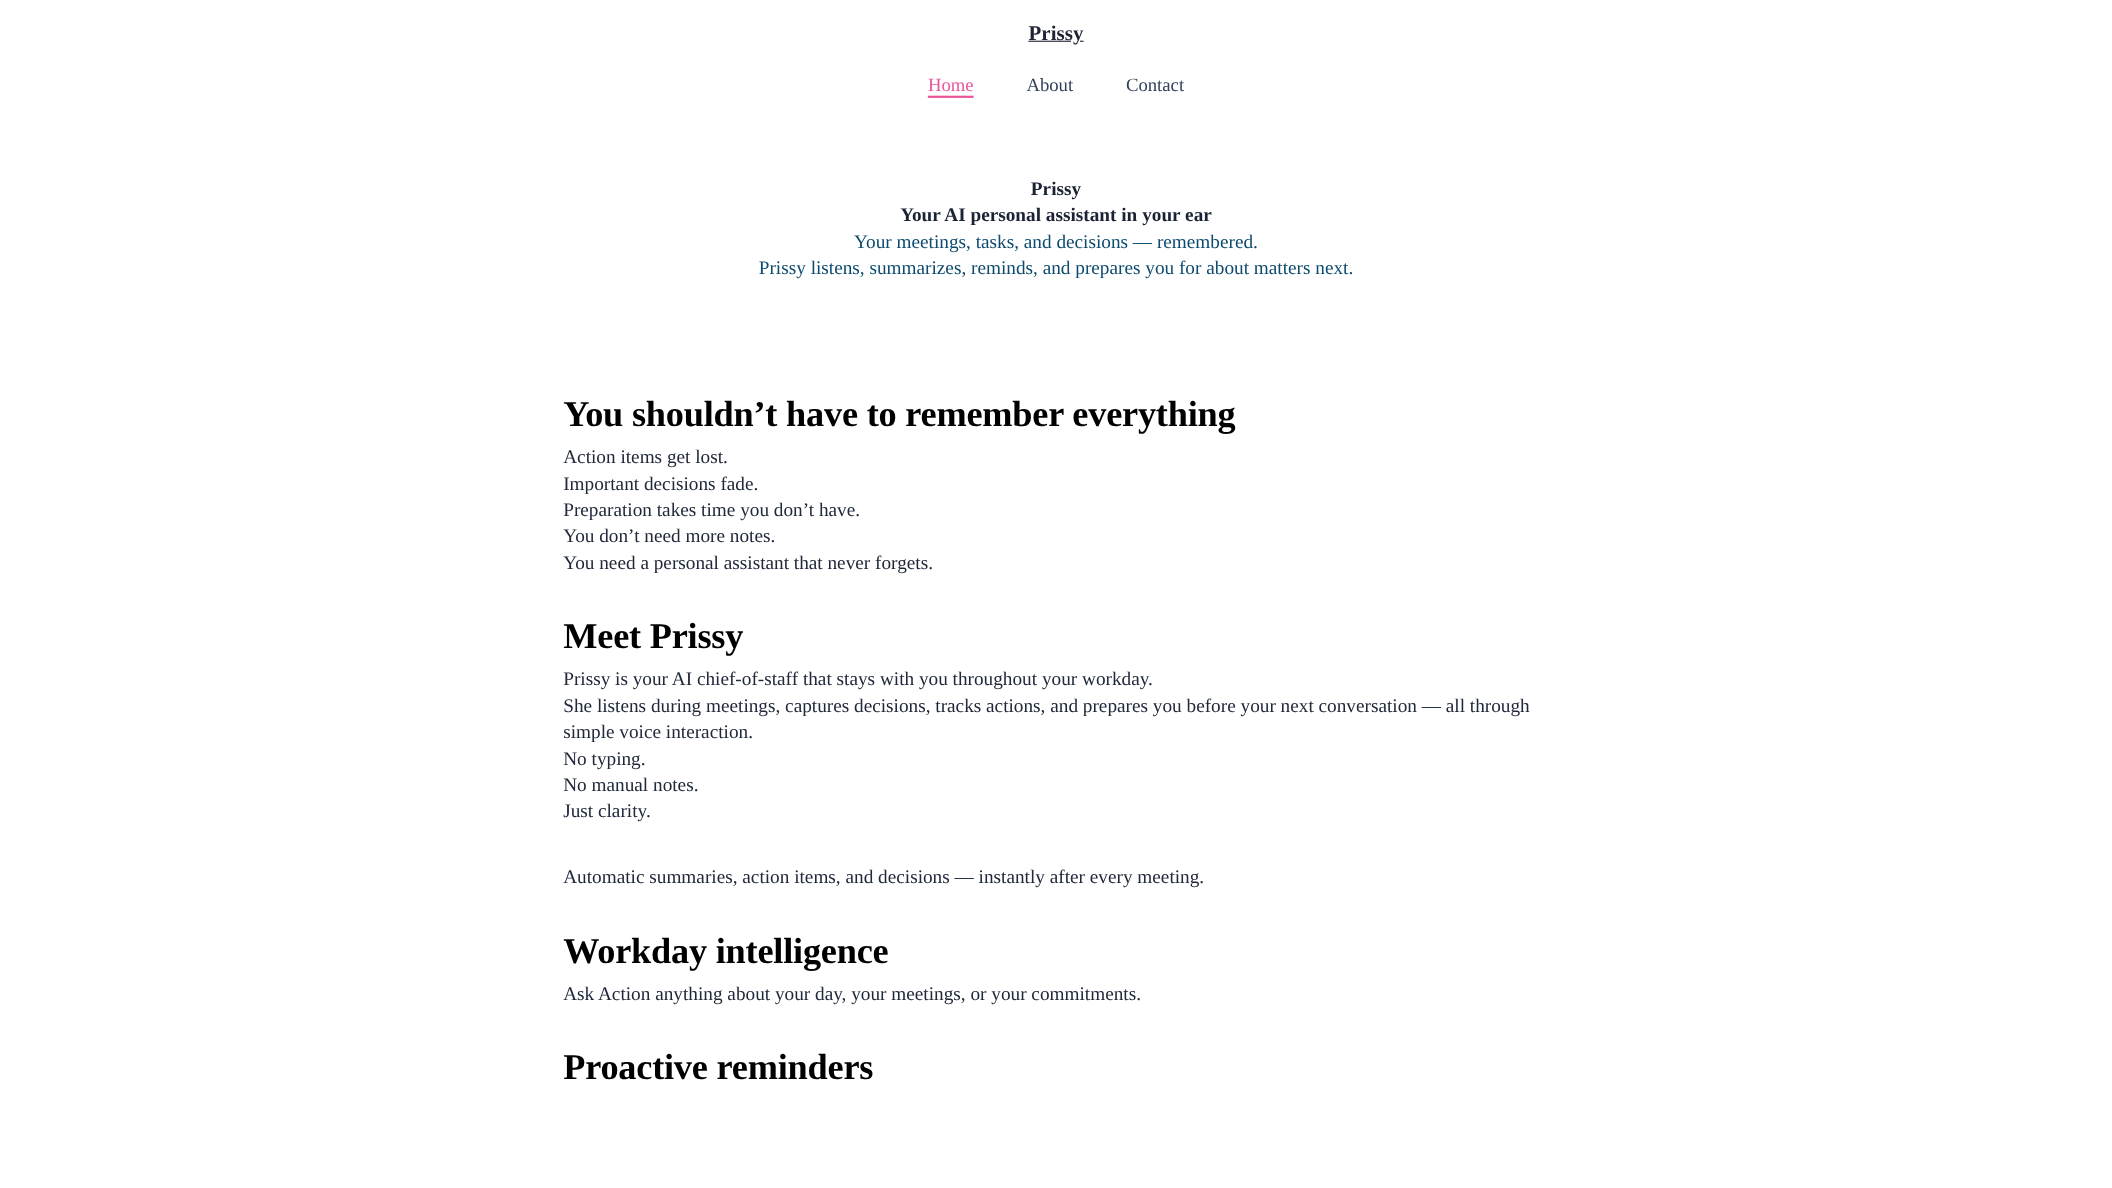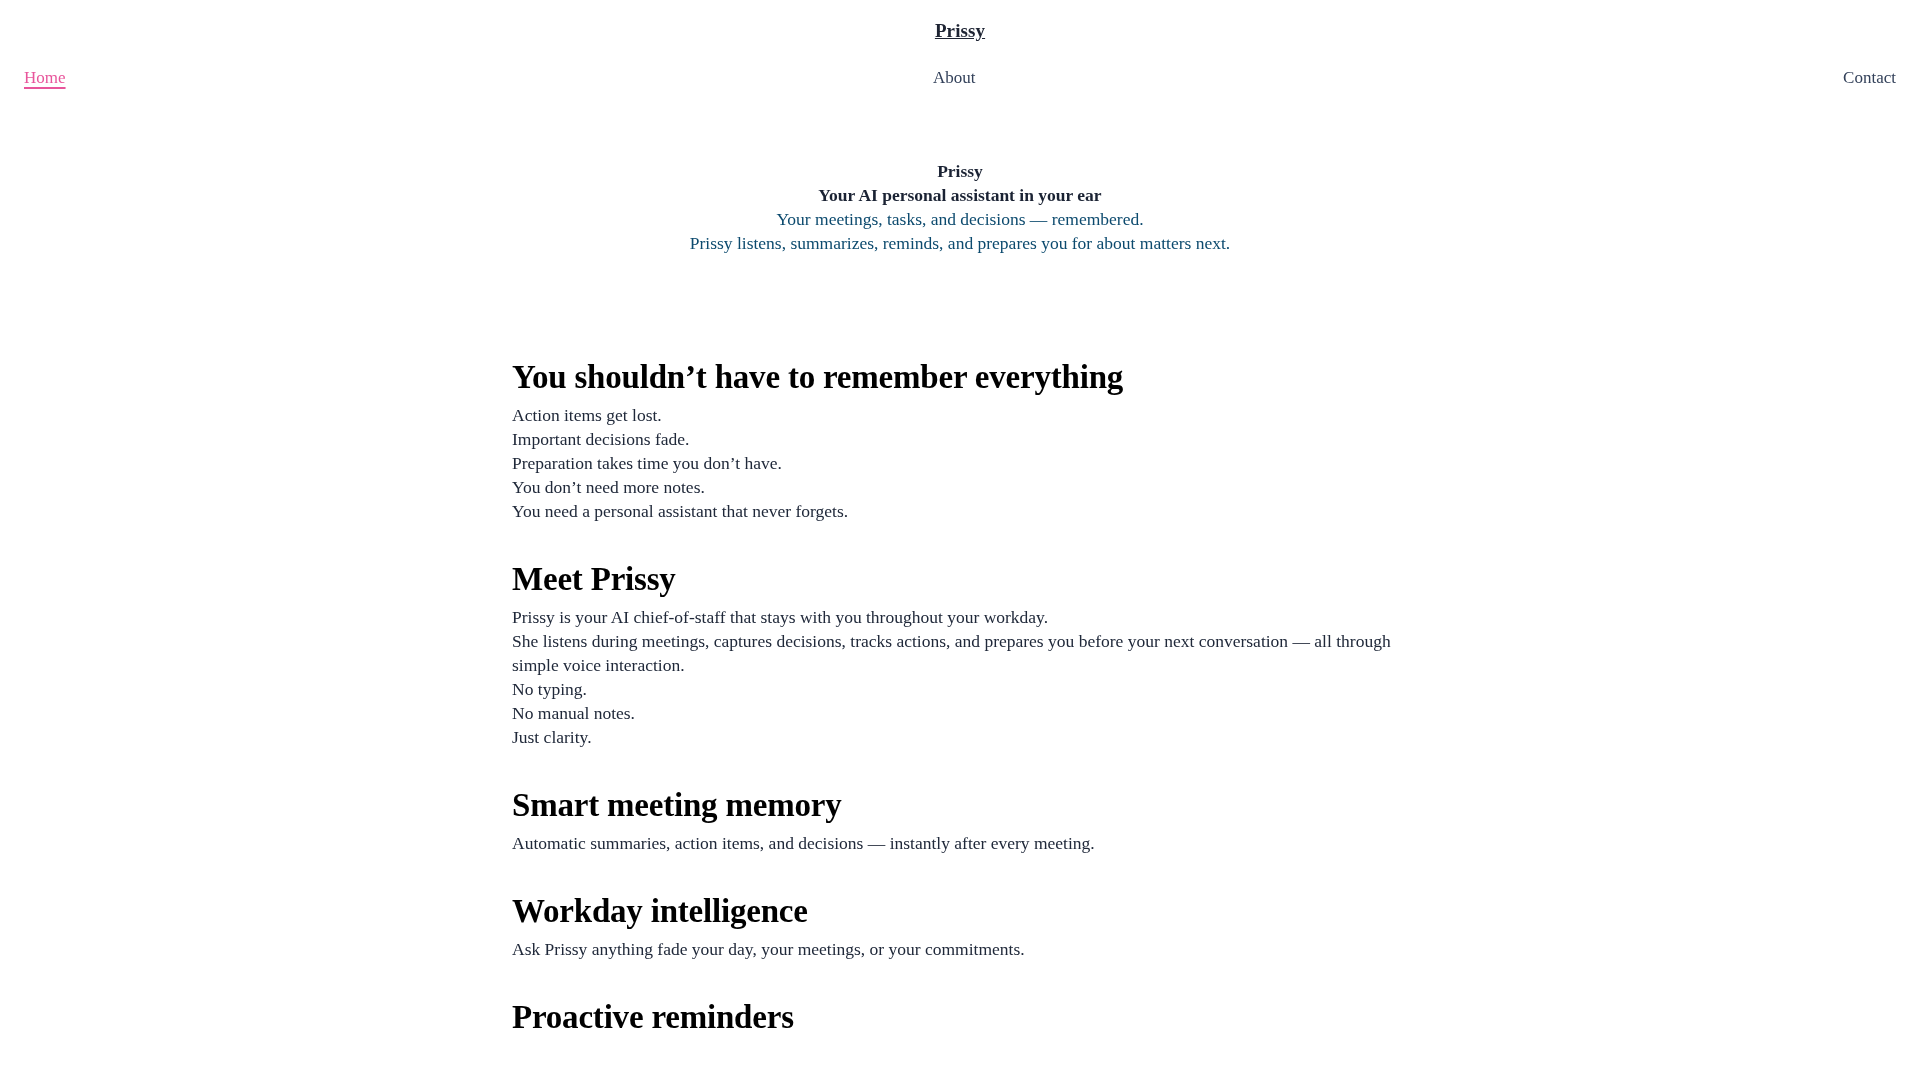--- a/index.html
+++ b/index.html
@@ -27,21 +27,21 @@
     font-size: 19px;
     font-weight: bold;
     color: #1e2433;
     letter-spacing: 0.1px;
     line-height: 1.2;
     display: inline-block;
   }
   .main-nav {
     margin-top: 24px;
     display: flex;
-    justify-content: space-between;
+    justify-content: center;
     align-items: baseline;
     gap: 0;
   }
   .nav-link {
     font-family: "Liberation Serif", "DejaVu Serif", serif;
     font-size: 17px;
     color: #33415a;
     text-decoration: none;
     padding: 0 24px;
     line-height: 1.3;
@@ -140,30 +140,29 @@
     <div class="section-body">
       <p>Prissy is your AI chief-of-staff that stays with you throughout your workday.</p>
       <p>She listens during meetings, captures decisions, tracks actions, and prepares you before your next conversation — all through simple voice interaction.</p>
       <p>No typing.</p>
       <p>No manual notes.</p>
       <p>Just clarity.</p>
     </div>
   </section>
 
   <section class="section">
-    <h2 class="section-heading">Smart meeting memory</h2>
     <div class="section-body">
       <p>Automatic summaries, action items, and decisions — instantly after every meeting.</p>
     </div>
   </section>
 
   <section class="section">
     <h2 class="section-heading">Workday intelligence</h2>
     <div class="section-body">
-      <p>Ask Prissy anything fade your day, your meetings, or your commitments.</p>
+      <p>Ask Action anything about your day, your meetings, or your commitments.</p>
     </div>
   </section>
 
   <section class="section">
     <h2 class="section-heading">Proactive reminders</h2>
 
   </section>
 
 </main>
 

